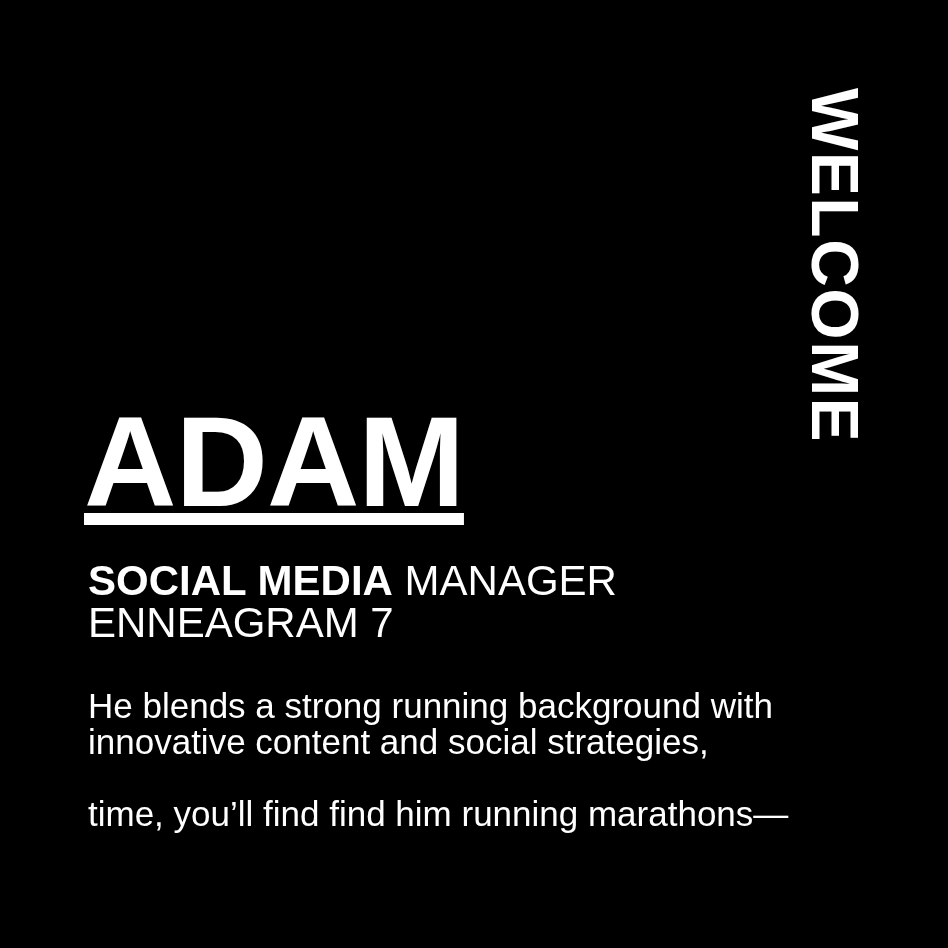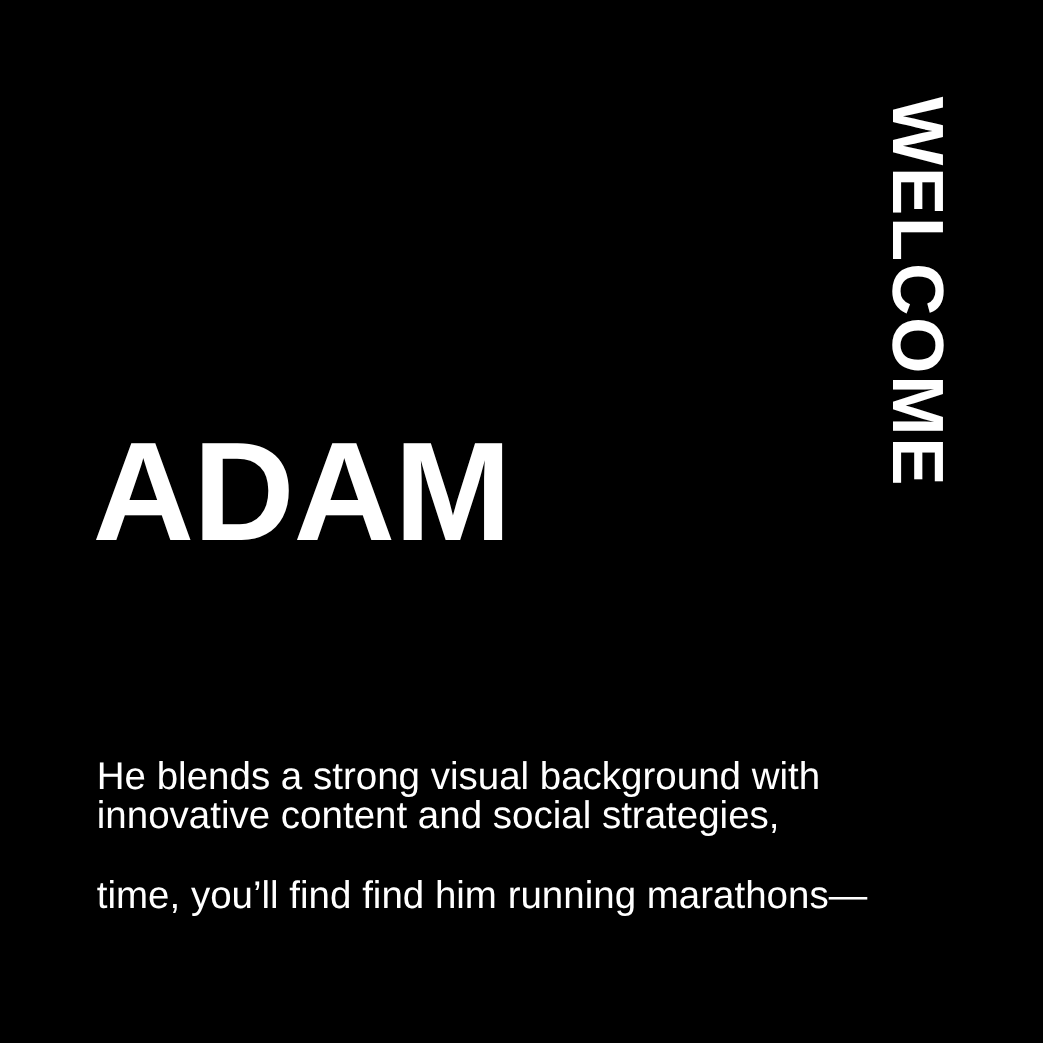--- a/index.html
+++ b/index.html
@@ -38,21 +38,22 @@
     font-weight: 700;
     line-height: 50px;
     letter-spacing: 1.5px;
     color: #ffffff;
   }
 
   
   #name-block {
     position: absolute;
     left: 84px;
-    top: 384px;
+    top: 398px;
+    text-decoration: underline;
   }
 
   #name-title {
     font-size: 128px;
     font-weight: 700;
     line-height: 1;
     letter-spacing: -1px;
     color: #ffffff;
     margin: 0;
     white-space: nowrap;
@@ -99,18 +100,22 @@
 <div id="poster" style="background: rgb(0, 0, 0); color: rgb(255, 255, 255);">
 
   <div id="welcome-wrap">
     <div id="welcome-text">WELCOME</div>
   </div>
 
   <div id="name-block">
     <h1 id="name-title">ADAM</h1>
   </div>
 
+  <div id="role-block">
+    <div class="role-line"><span class="role-strong">SOCIAL MEDIA</span><span class="role-light"> MANAGER</span></div>
+    <div class="role-line role-light">ENNEAGRAM 7</div>
+  </div>
 
   <div id="bio-block">
-    <p id="bio-text"><span>He blends a strong visual background with</span><br><span>innovative content and social strategies,</span><br><br><span>time, you’ll find find him running marathons—</span><br></p>
+    <p id="bio-text"><span>He blends a strong running background with</span><br><span>innovative content and social strategies,</span><br><br><span>time, you’ll find find him running marathons—</span><br></p>
   </div>
 
 </div>
 
 </body></html>

